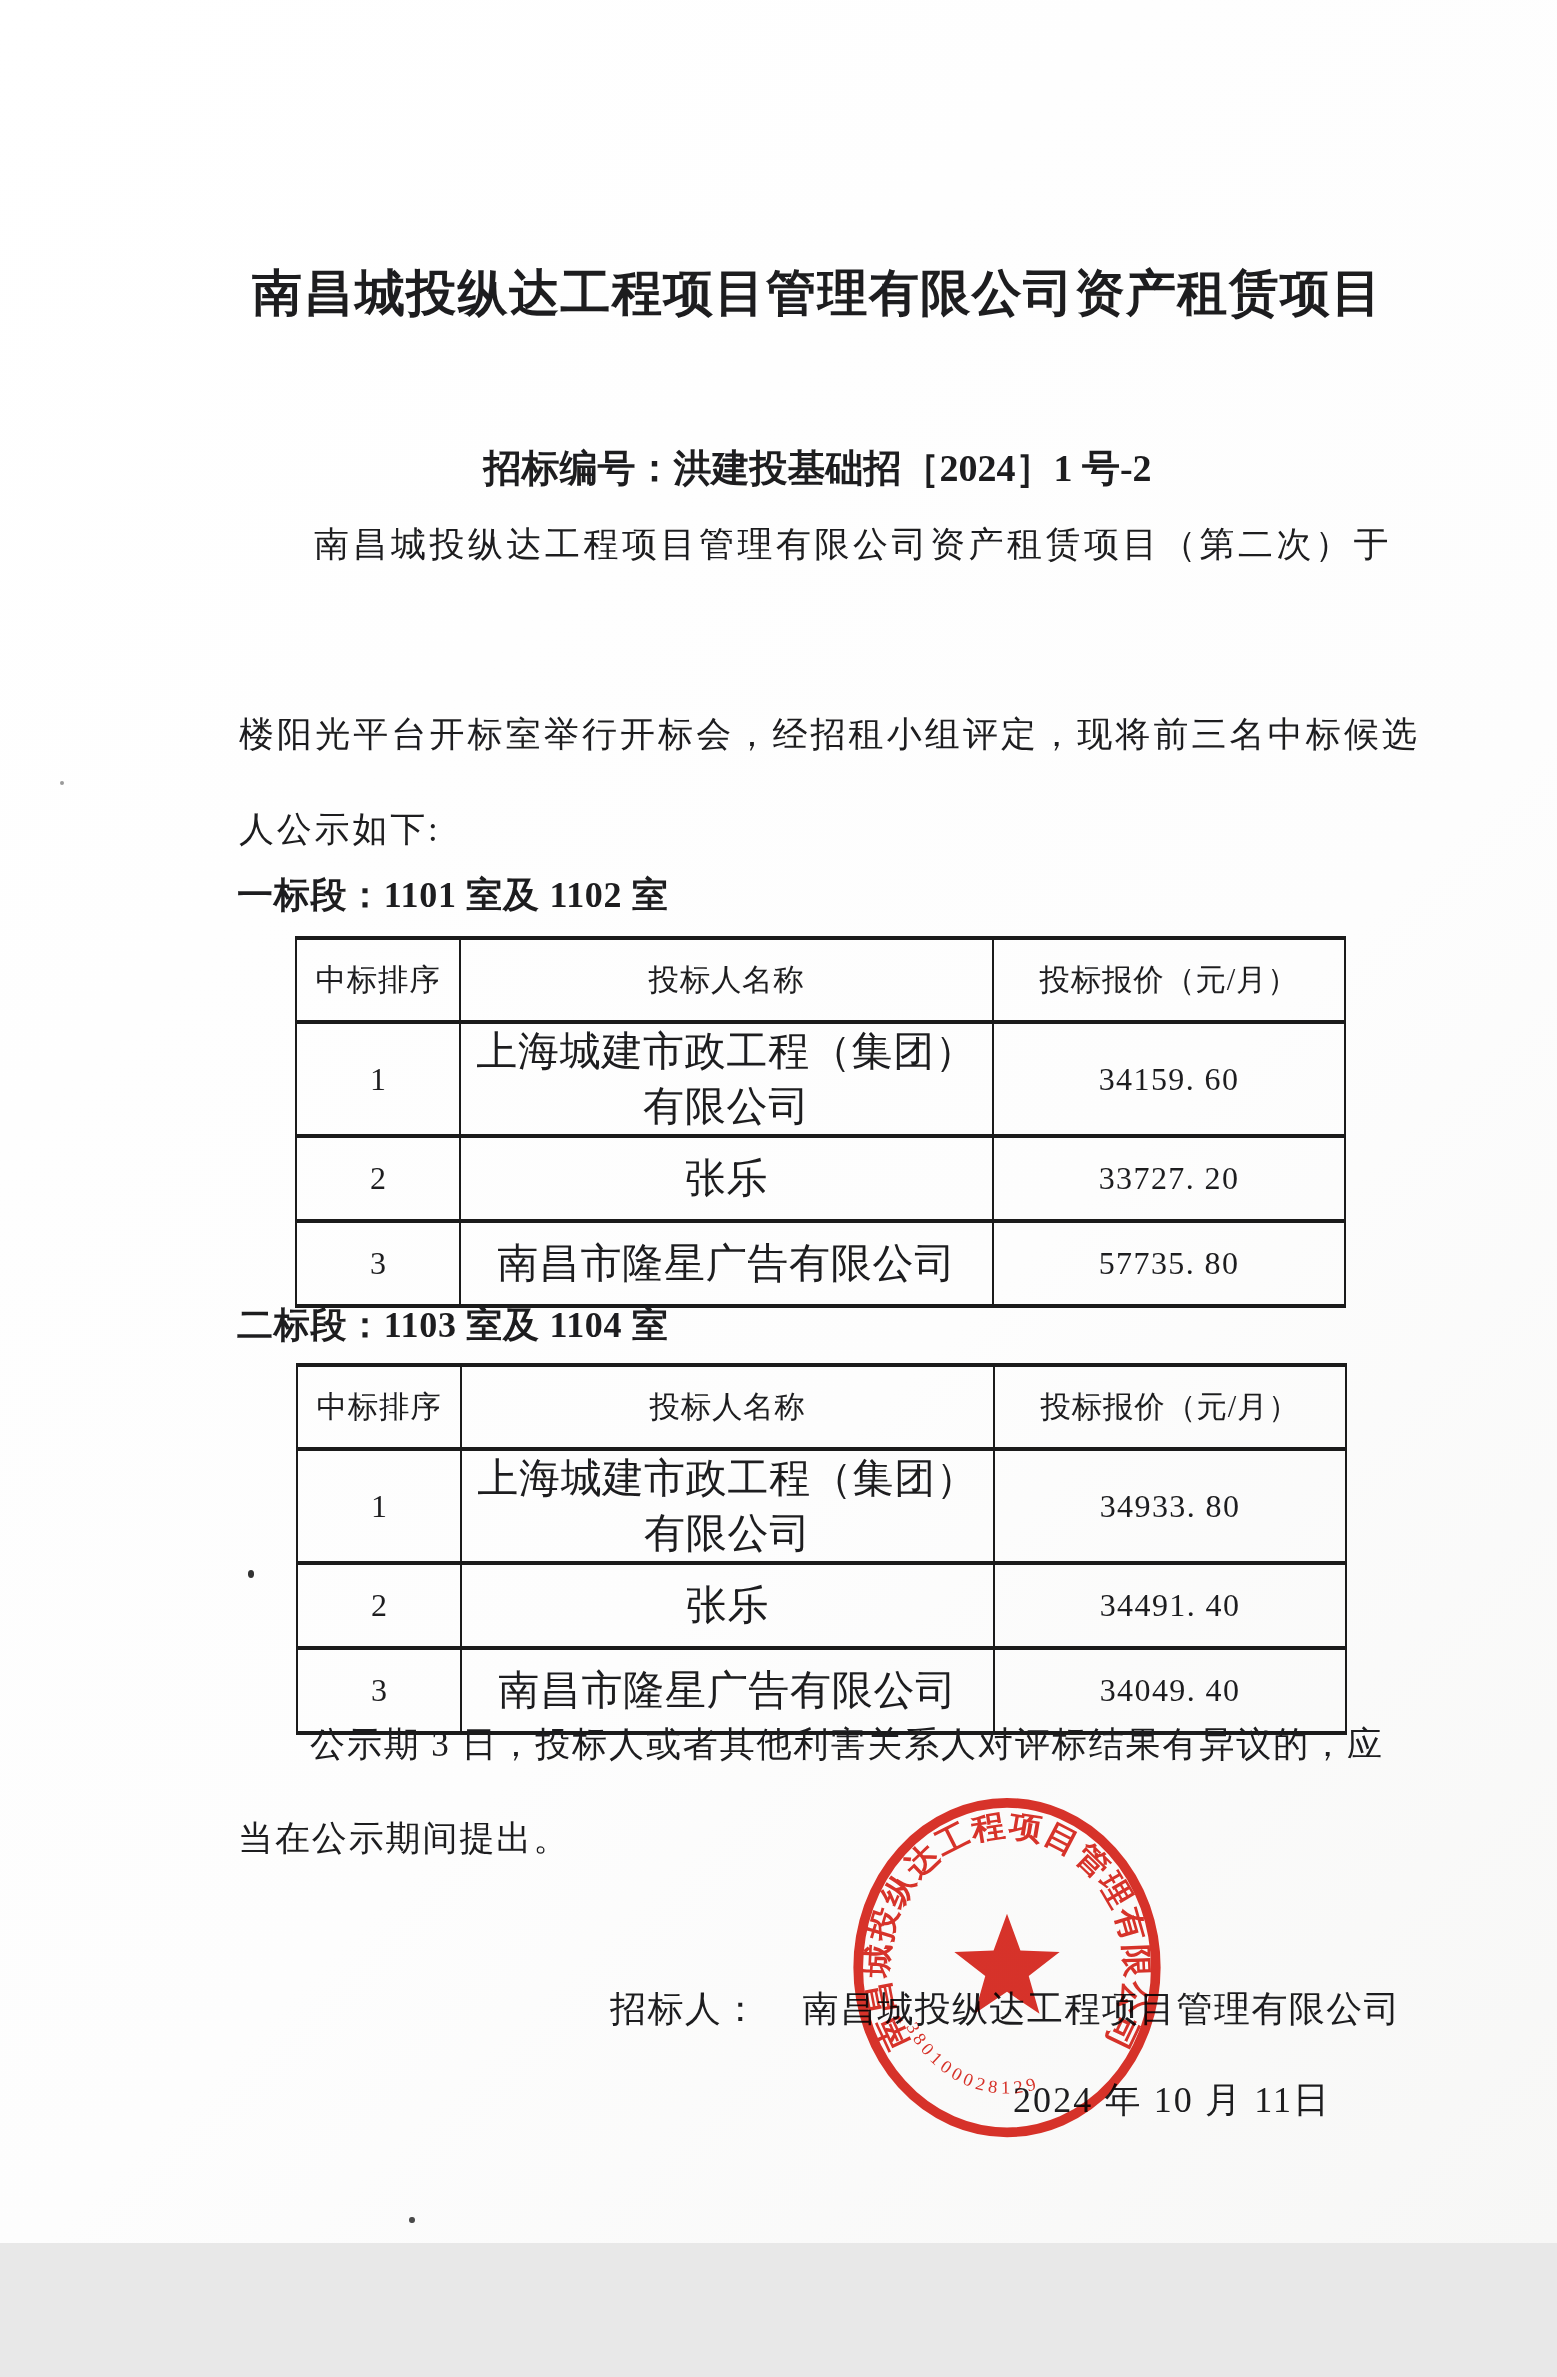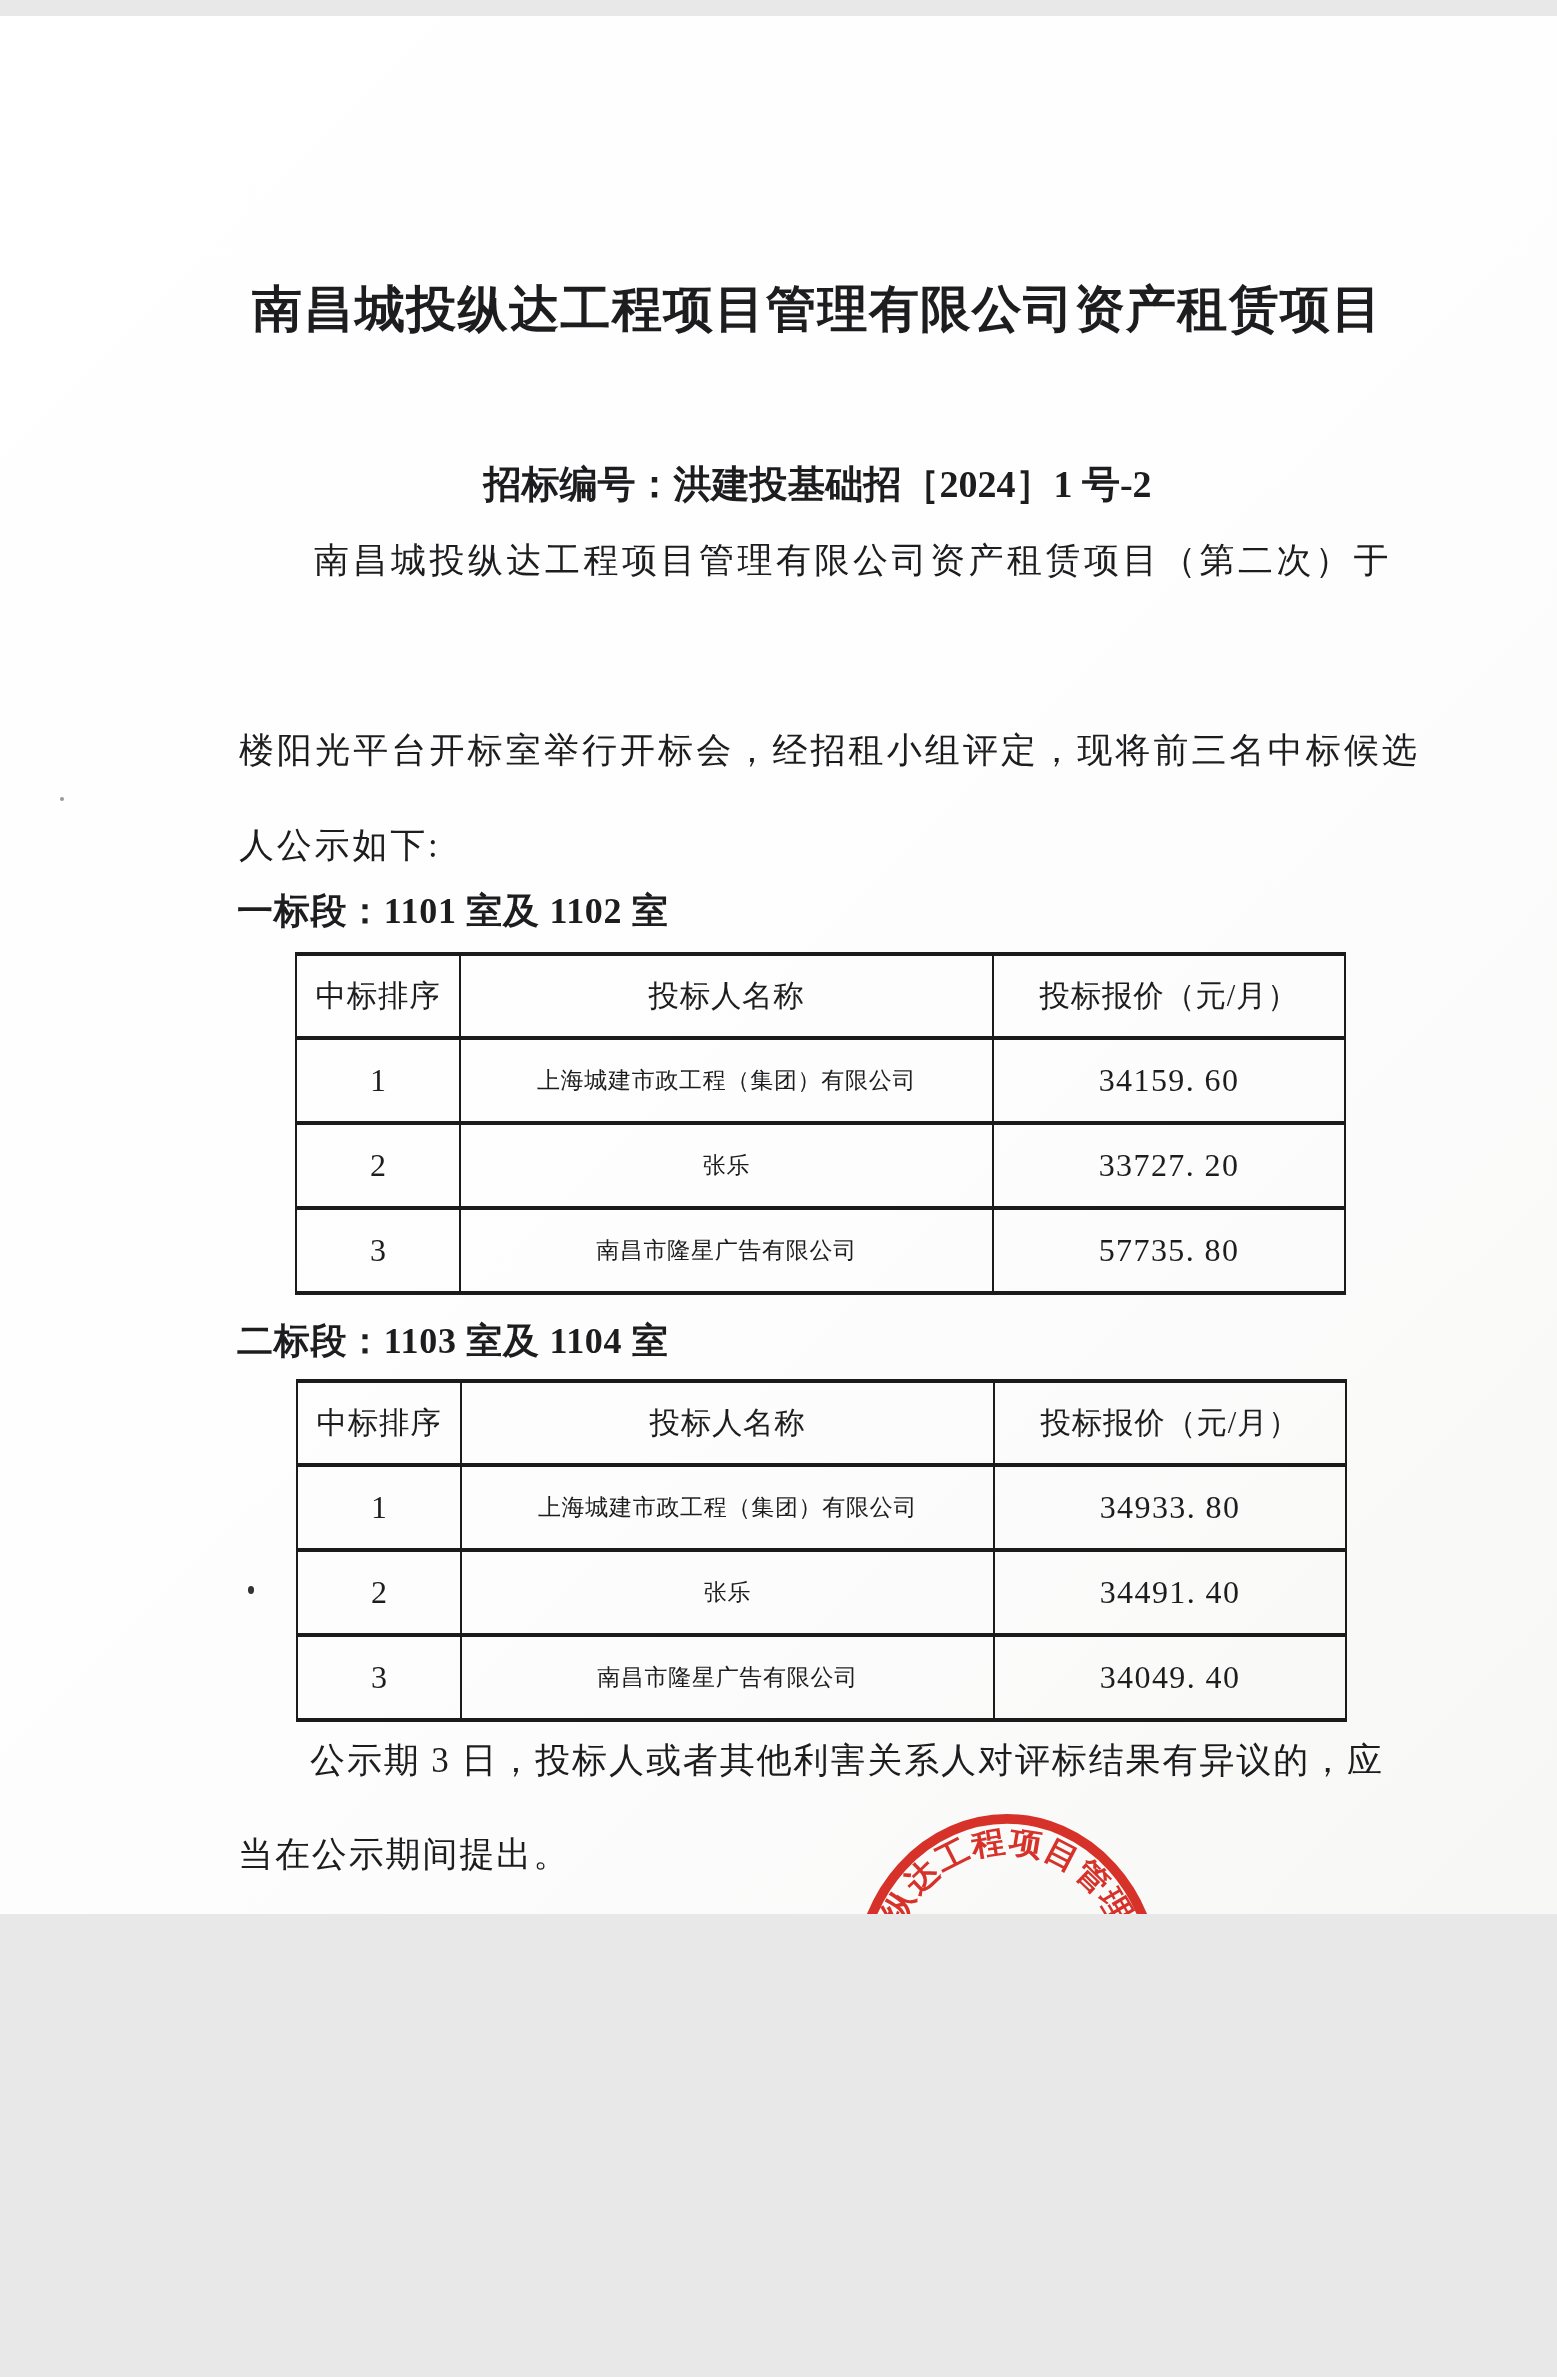--- a/index.html
+++ b/index.html
@@ -1,19 +1,19 @@
 <!DOCTYPE html>
 <html style="font-size:11px"><head>
 <meta charset="utf-8">
 <style>
   html,body{margin:0;padding:0;background:#e8e8e8;}
   #page{
     position:relative;
-    width:1557px;height:1898px;
-    margin:16px auto;
+    width:1557px;height:2243px;
+    margin:0 auto;
     background:linear-gradient(135deg,#ffffff 0%,#fdfdfd 60%,#f7f7f6 100%);
     font-family:"Liberation Serif","DejaVu Serif",serif;
     color:#1d1d1f;
     overflow:hidden;
   }
   .abs{position:absolute;}
   .center-band{left:78px;right:0;text-align:center;}
   .title1{top:260px;font-size:50px;font-weight:700;letter-spacing:1.4px;white-space:nowrap;}
   .title2{top:356px;font-size:46px;font-weight:700;letter-spacing:1.4px;white-space:nowrap;}
   .refno{top:443px;font-size:38px;font-weight:700;white-space:nowrap;}
@@ -31,21 +31,21 @@
   table.bid th,table.bid td{
     border-top:4.2px solid #1b1b1b;
     border-bottom:4.2px solid #1b1b1b;
     border-left:2.8px solid #1b1b1b;
     border-right:2.8px solid #1b1b1b;
     text-align:center;vertical-align:middle;
     font-weight:400;padding:0;
   }
   table.bid th{font-size:30.5px;letter-spacing:0.7px;}
   td.rank{font-size:32px;}
-  td.bidder{font-size:23px;letter-spacing:0.7px;}
+  td.bidder{font-size:41px;letter-spacing:0.7px;}
   td.price{font-size:32px;letter-spacing:1.4px;}
   .hrow{height:84px;}
   .drow{height:85px;}
   .closing{font-size:35px;letter-spacing:1.9px;white-space:nowrap;line-height:42px;}
   .c1{top:1724px;left:310px;}
   .c2{top:1818px;left:238px;}
   .bidder-line{top:1985px;left:610px;font-size:36px;white-space:nowrap;letter-spacing:1.4px;}
   .bidder-line .gap{display:inline-block;width:43px;}
   .date-line{top:2076px;left:1013px;font-size:36px;white-space:nowrap;letter-spacing:2.1px;}
   .stamp{top:1796px;left:849px;width:316px;height:346px;mix-blend-mode:multiply;opacity:.94;}

